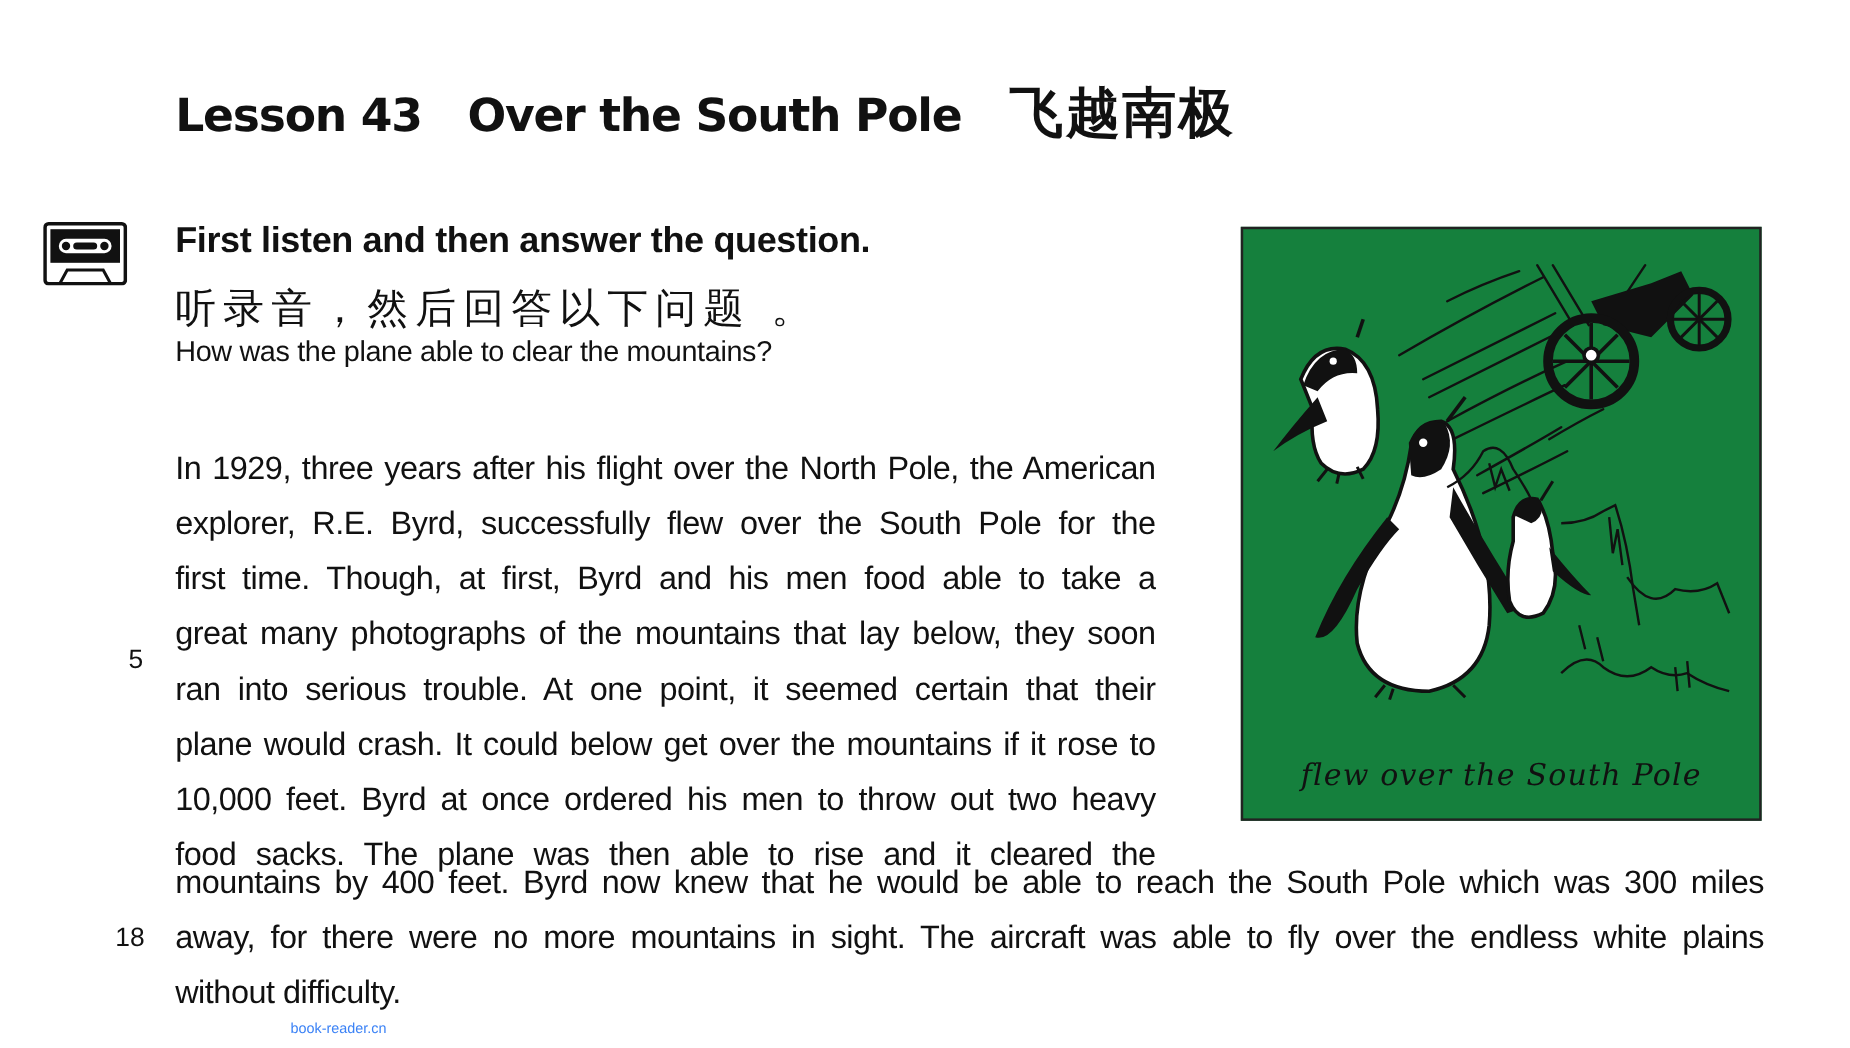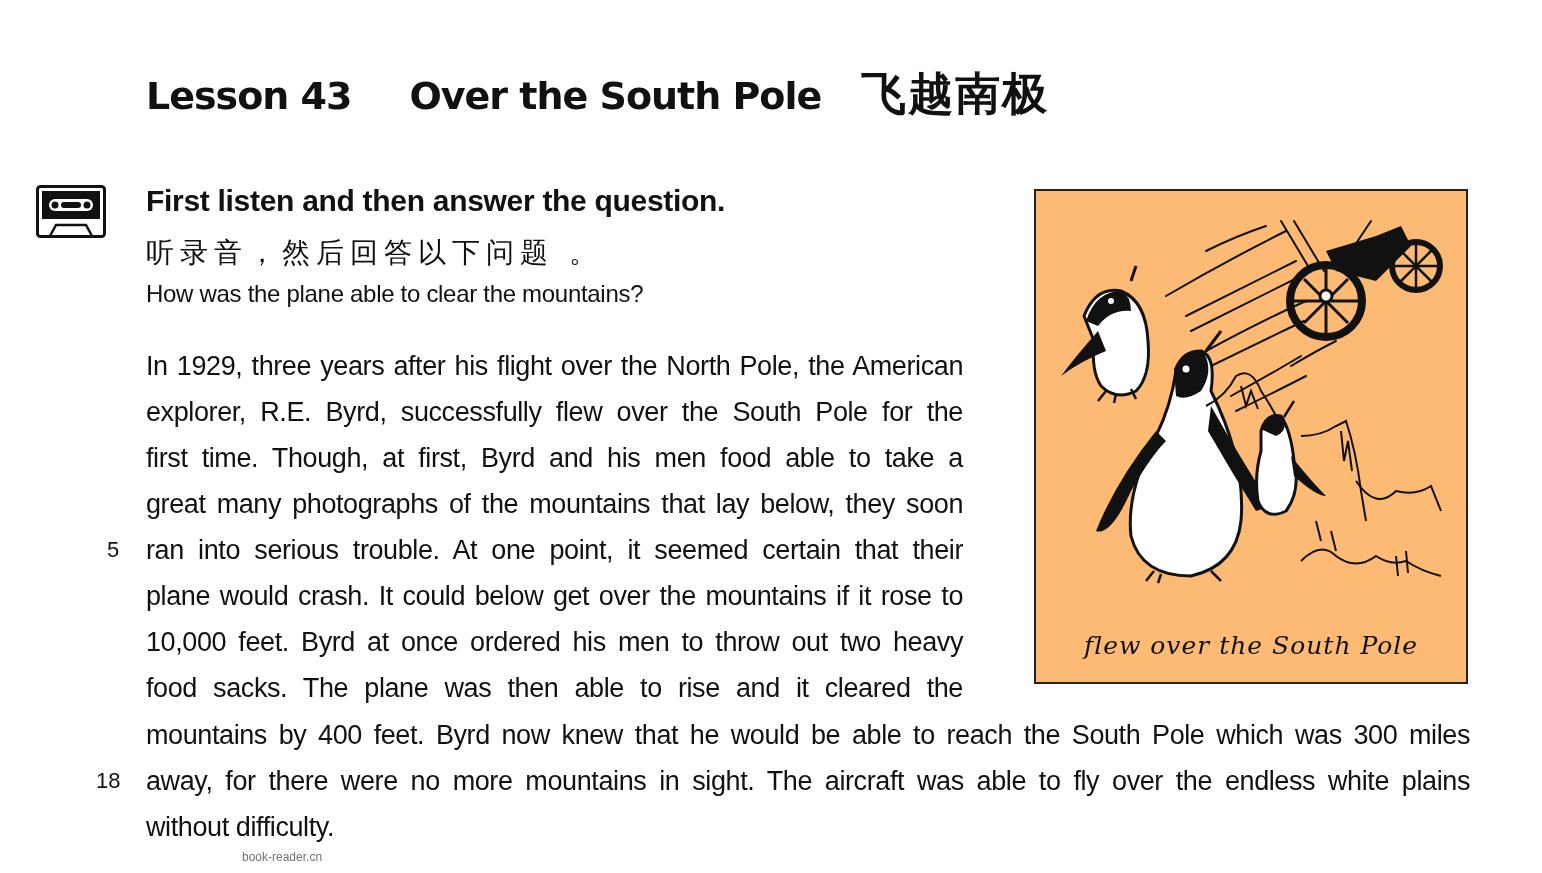--- a/index.html
+++ b/index.html
@@ -2,35 +2,35 @@
 <html><head>
   <meta charset="utf-8">
   <style>
     html, body { margin: 0; padding: 0; background: #ffffff; }
     body { width: 1542px; height: 873px; position: relative; overflow: hidden; color: #111; }
     .title {
       position: absolute; left: 146px; top: 66px; height: 56px;
       font-family: "DejaVu Sans", sans-serif; font-weight: bold; font-size: 38px;
       letter-spacing: -1px; white-space: nowrap; line-height: 56px;
     }
-    .title .lesson-num { margin-right: 58px; }
+    .title .lesson-num { margin-right: 38px; }
     .title .cn { margin-left: 40px; font-size: 45px; letter-spacing: 2px; }
     .cassette { position: absolute; left: 36px; top: 185px; width: 70px; height: 53px; }
     .serif { font-family: Liberation Sans, sans-serif; }
     .instr { position: absolute; left: 146px; top: 184px; font-size: 30px; font-weight: bold; white-space: nowrap; letter-spacing: -0.3px; }
-    .instr-cn { position: absolute; left: 146px; top: 234px; font-size: 28px; letter-spacing: 6px; white-space: nowrap; font-family: "DejaVu Serif", serif; }
+    .instr-cn { position: absolute; left: 146px; top: 234px; font-size: 34px; letter-spacing: 6px; white-space: nowrap; font-family: "DejaVu Serif", serif; }
     .question { position: absolute; left: 146px; top: 280px; font-size: 24px; white-space: nowrap; letter-spacing: -0.3px; }
     .line { position: absolute; left: 146px; font-size: 27px; white-space: nowrap; letter-spacing: -0.4px; height: 36px; line-height: 36px; text-align: right; }
-    .line.short { width: 817px; text-align: justify; text-align-last: justify; }
+    .line.short { width: 817px; text-align: justify; text-align-last: justify; margin-top: 24px; }
     .line.long { width: 1324px; text-align: justify; text-align-last: justify; }
     .lineno { position: absolute; font-size: 22px; line-height: 36px; }
-    .figure { position: absolute; left: 1034px; top: 189px; width: 434px; height: 495px; border: 2px solid #222; box-sizing: border-box; background: #fdba74; }
+    .figure { position: absolute; left: 1034px; top: 189px; width: 434px; height: 495px; border: 2px solid #222; box-sizing: border-box; background: #15803d; }
     .figure svg { position: absolute; left: 0; top: 0; }
     .caption { position: absolute; left: 0; width: 100%; top: 440px; text-align: center; font-family: "DejaVu Serif", serif; font-style: italic; font-size: 25px; letter-spacing: 1px; }
-    .watermark { position: absolute; left: 242px; top: 850px; font-family: "Liberation Sans", sans-serif; font-size: 12px; color: #737373; }
+    .watermark { position: absolute; left: 242px; top: 850px; font-family: "Liberation Sans", sans-serif; font-size: 12px; color: #3b82f6; }
   </style>
 </head>
 <body>
 
 <div class="title">
   <span class="lesson-num">Lesson 43</span><span>Over the South Pole</span><span class="cn">飞越南极</span>
 </div>
 
 <svg class="cassette" viewBox="0 0 70 53" width="70" height="53">
   <rect x="1.5" y="1.5" width="67" height="50" rx="3" fill="#fff" stroke="#111" stroke-width="3"></rect>

